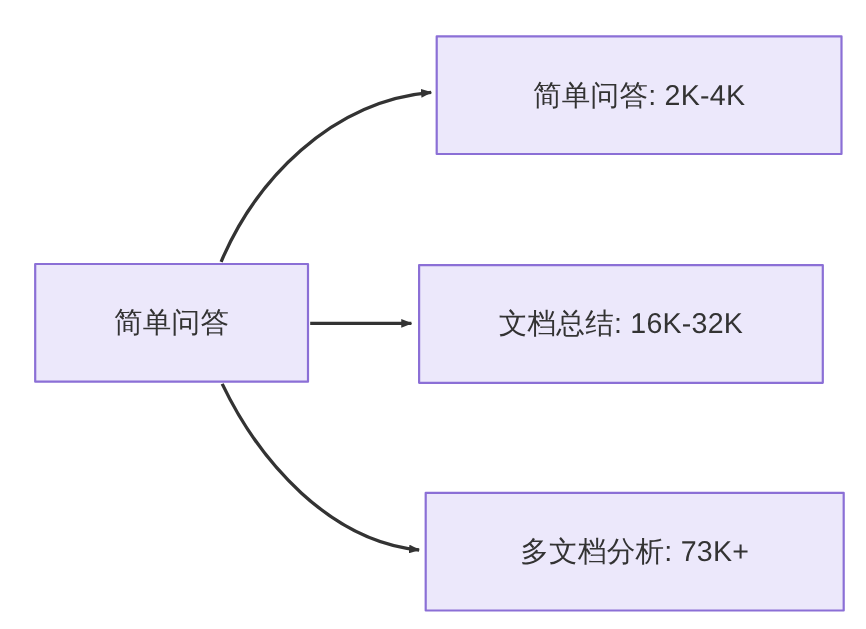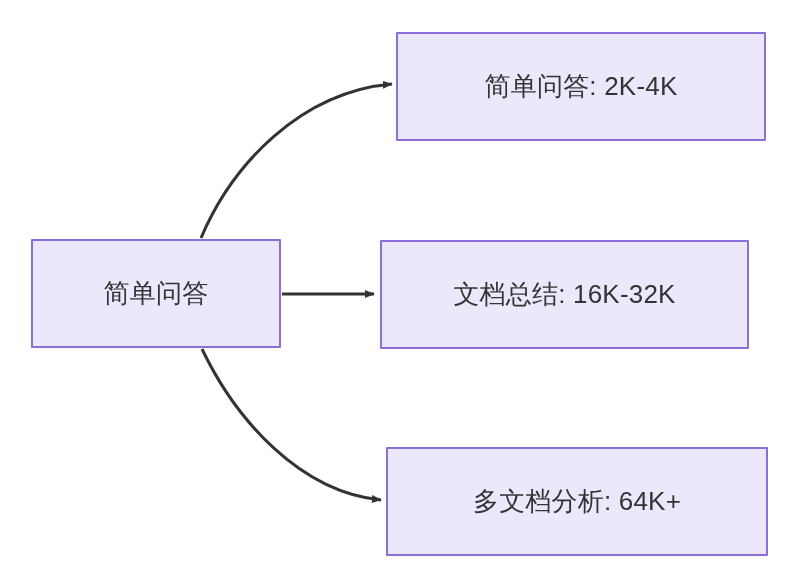--- a/index.html
+++ b/index.html
@@ -91,16 +91,16 @@
 
   <div class="node" id="node-simple-qa">
     <span class="node-label">简单问答: 2K-4K</span>
   </div>
 
   <div class="node" id="node-doc-summary">
     <span class="node-label">文档总结: 16K-32K</span>
   </div>
 
   <div class="node" id="node-multi-doc">
-    <span class="node-label">多文档分析: 64K+</span>
+    <span class="node-label">多文档分析: 73K+</span>
   </div>
 
 </div>
 
 </body></html>

